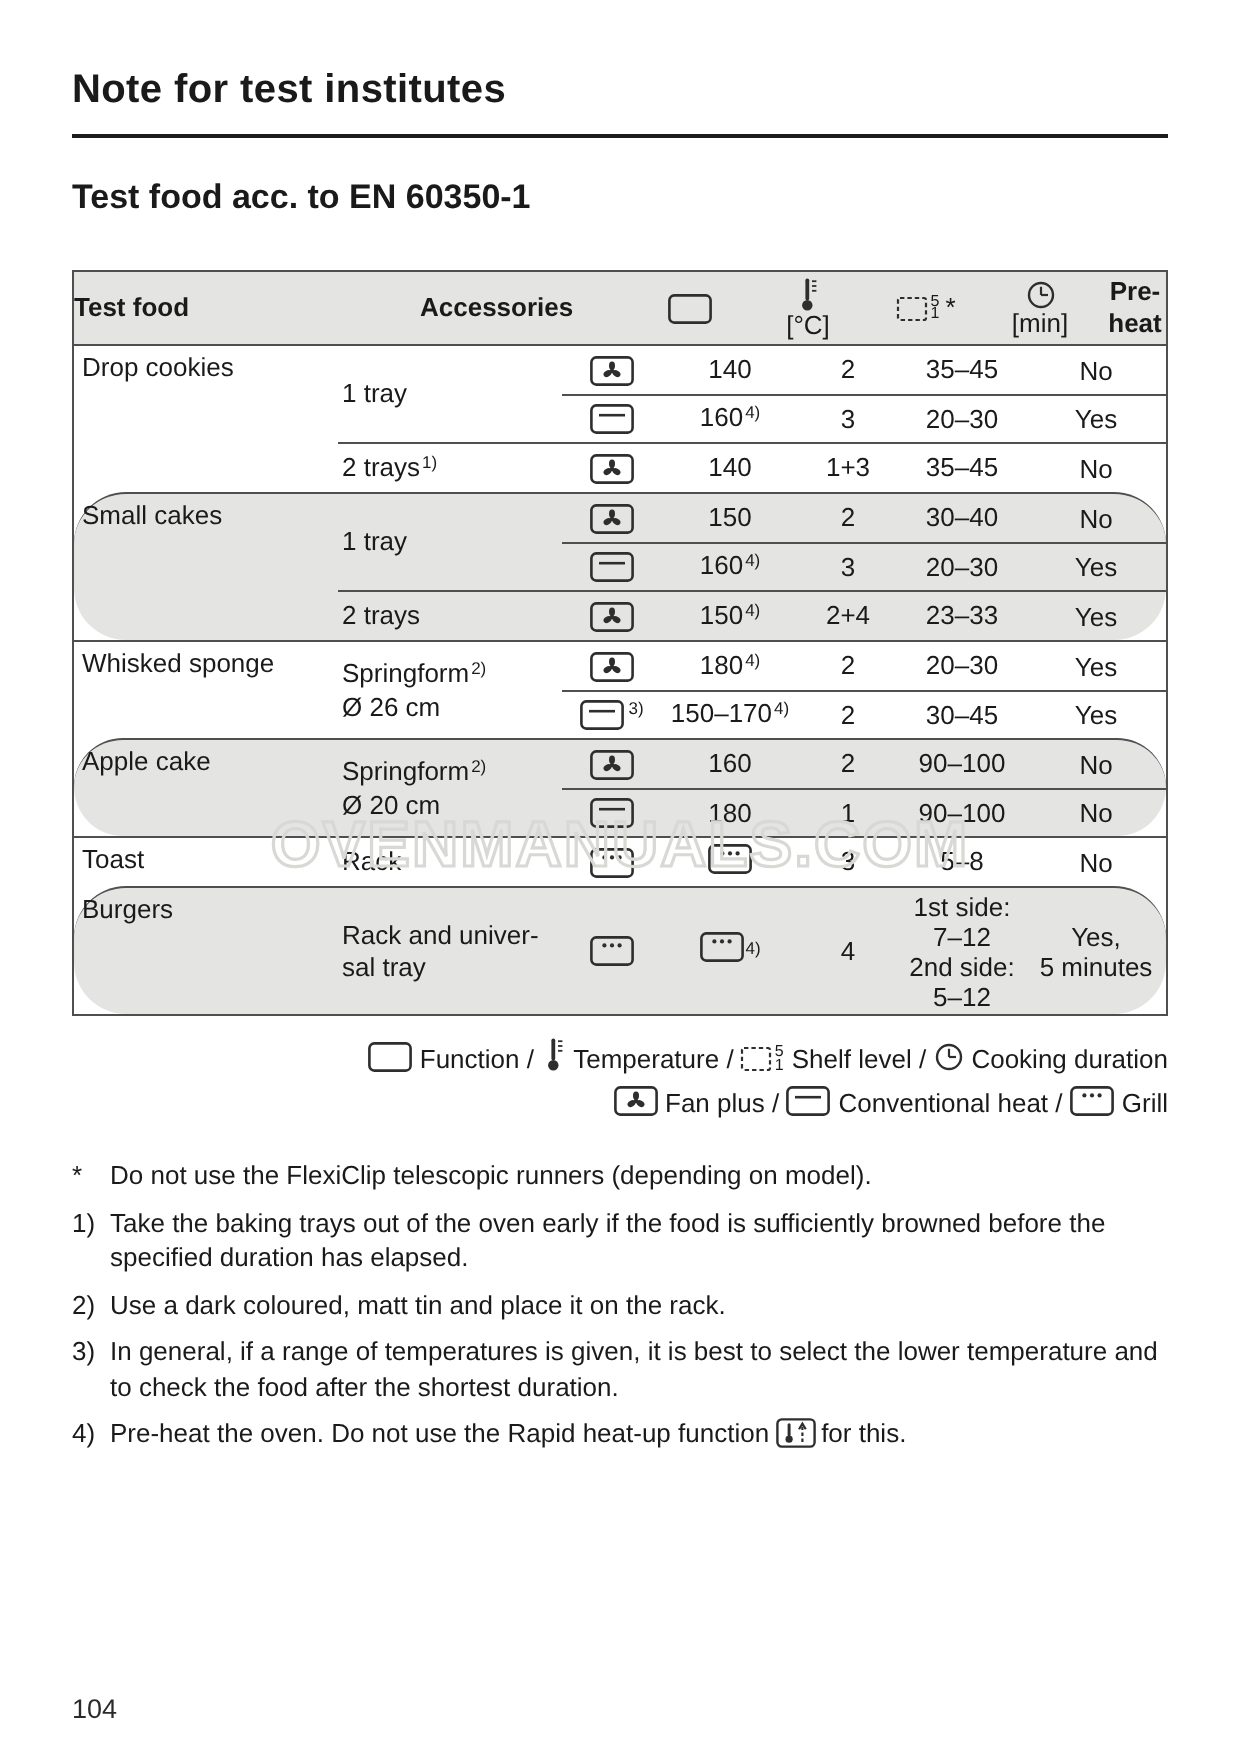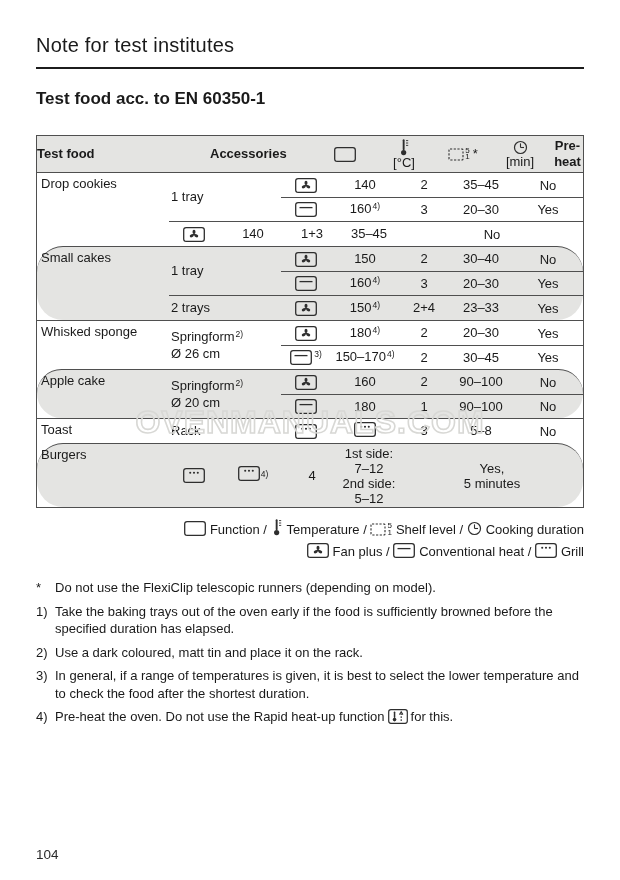--- a/index.html
+++ b/index.html
@@ -12,21 +12,21 @@
   html,body{margin:0;padding:0;background:#ffffff;}
   .page{
     position:relative;
     width:620px;height:880px;
     padding:26px 36px;
     font-family:"Liberation Sans","DejaVu Sans",sans-serif;
     color:var(--text-c);
     background:#ffffff;
     overflow:hidden;
   }
-  h1.title{font-size:20px;font-weight:normal;margin:8px 0 10px 0;letter-spacing:0.2px;}
+  h1.title{font-size:20px;font-weight:bold;margin:8px 0 10px 0;letter-spacing:0.2px;}
   .rule{height:2px;background:#1c1c1c;margin:0 0 20px 0;}
   h2.subtitle{font-size:17px;font-weight:bold;margin:0 0 26px 0;}
 
   .ftable{border:1px solid var(--border-c);font-size:13px;line-height:16px;position:relative;background:#fff;}
   .t-header{display:flex;background:var(--shaded-bg);min-height:36px;align-items:center;}
   .h-food{width:132px;font-weight:bold;padding-left:0;}
   .h-acc{width:112px;font-weight:bold;padding-left:2px;margin-left:39px;}
   .h-func{width:50px;display:flex;justify-content:center;}
   .h-temp{width:68px;display:flex;flex-direction:column;align-items:center;line-height:14px;}
   .h-shelf{width:50px;display:flex;justify-content:center;align-items:center;gap:3px;}
@@ -168,20 +168,23 @@
                   </span>
                 </div>
                 <div class="c-temp">160<span class="sup">4)</span></div>
                 <div class="c-shelf">3</div>
                 <div class="c-min">20–30</div>
                 <div class="c-pre">Yes</div>
               </div>
             </div>
           </div>
           <div class="group">
+            <div class="acc">
+              <div>2 trays<span class="sup">1)</span></div>
+            </div>
             <div class="rows">
               <div class="row">
                 <div class="c-func">
                   <span class="icon">
                     <svg width="22" height="15" viewBox="0 0 22 15">
                       <rect x="0.7" y="0.7" width="20.6" height="13.6" rx="2.4" fill="none" stroke="currentColor" stroke-width="1.3"></rect>
                       <g fill="currentColor">
                         <ellipse cx="11" cy="4.9" rx="1.5" ry="2.1"></ellipse>
                         <ellipse cx="11" cy="4.9" rx="1.5" ry="2.1" transform="rotate(120 11 7.5)"></ellipse>
                         <ellipse cx="11" cy="4.9" rx="1.5" ry="2.1" transform="rotate(240 11 7.5)"></ellipse>
@@ -399,20 +402,24 @@
                 <div class="c-pre">No</div>
               </div>
             </div>
           </div>
         </div>
       </div>
       <div class="sect shaded">
         <div class="food">Burgers</div>
         <div class="groups">
           <div class="group">
+            <div class="acc">
+              <div>Rack and univer-</div>
+              <div>sal tray</div>
+            </div>
             <div class="rows">
               <div class="row tall">
                 <div class="c-func">
                   <span class="icon">
                     <svg width="22" height="15" viewBox="0 0 22 15">
                       <rect x="0.7" y="0.7" width="20.6" height="13.6" rx="2.4" fill="none" stroke="currentColor" stroke-width="1.3"></rect>
                       <g fill="currentColor">
                         <circle cx="7.2" cy="4.7" r="1.05"></circle>
                         <circle cx="11" cy="4.7" r="1.05"></circle>
                         <circle cx="14.8" cy="4.7" r="1.05"></circle>

